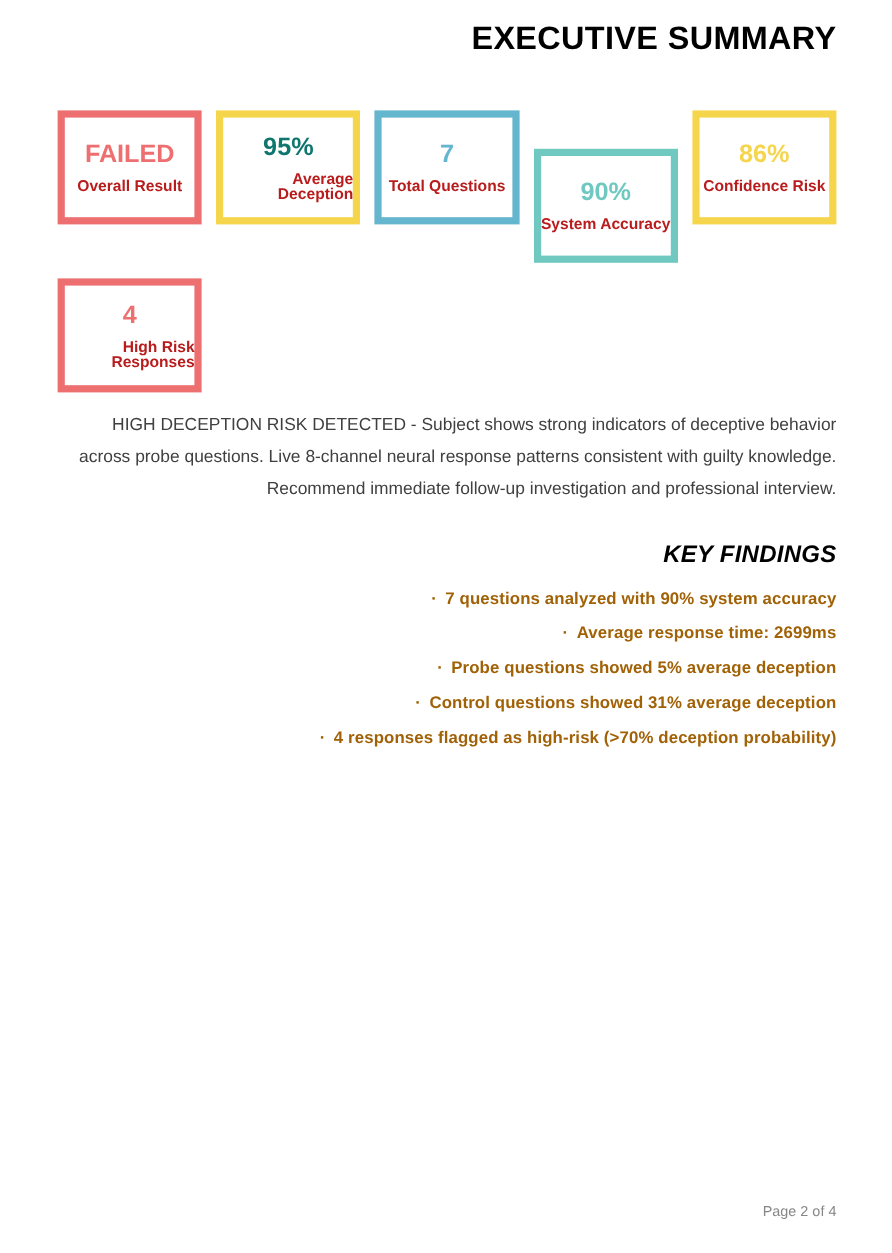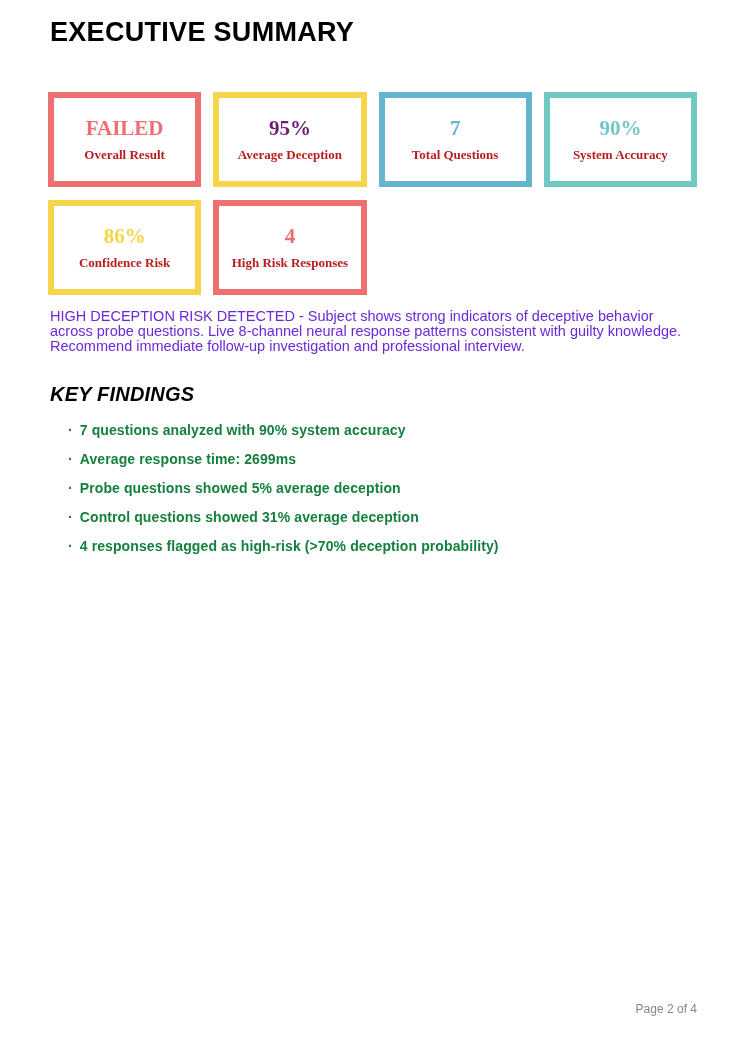--- a/index.html
+++ b/index.html
@@ -1,15 +1,15 @@
 <!DOCTYPE html>
 <html><head>
 <meta charset="utf-8">
 <style>
-  * { margin: 0; padding: 0; box-sizing: border-box; }
+  * { margin: 0; padding: 0; box-sizing: border-box; text-align: right; }
   html, body { background: #ffffff; }
   body {
     width: 743px;
     height: 1044px;
     position: relative;
     font-family: "Liberation Sans", "DejaVu Sans", sans-serif;
     color: #000;
     overflow: hidden;
   }
   .content {
@@ -18,24 +18,23 @@
   .page-title {
     margin: 17px 0 0 2px;
     font-size: 27px;
     font-weight: bold;
     letter-spacing: 0.3px;
     color: #000;
   }
   .cards-grid {
     margin-top: 44px;
     display: grid;
-    grid-template-columns: repeat(4, 1fr);
+    grid-template-columns: repeat(5, 1fr);
     column-gap: 12px;
     row-gap: 13px;
-    font-family: Liberation Serif, serif;
   }
   .metric-card {
     height: 95px;
     border: 6px solid #ccc;
     background: #ffffff;
     display: flex;
     flex-direction: column;
     align-items: center;
     justify-content: center;
     gap: 9px;
@@ -56,34 +55,34 @@
     font-size: 20px;
     font-weight: bold;
     color: #000;
     margin-left: 2px;
     letter-spacing: 0.2px;
   }
   .assessment-heading { margin-top: 52px; }
   .assessment-body {
     margin: 14px 0 0 2px;
     font-size: 14.5px;
-    line-height: 15px;
-    color: #6d28d9;
+    line-height: 27px;
+    color: #404040;
     max-width: 651px;
   }
   .findings-heading { margin-top: 29px; font-style: italic; }
   .findings-list {
     margin: 16px 0 0 2px;
     list-style: none;
     padding-left: 18px;
   }
   .finding-item {
     font-size: 14px;
     font-weight: bold;
-    color: #15803d;
+    color: #a16207;
     line-height: 17px;
     margin-bottom: 12px;
     letter-spacing: 0.1px;
   }
   .finding-bullet {
     display: inline-block;
     margin-right: 7px;
     font-weight: bold;
   }
   .page-footer {
@@ -100,28 +99,28 @@
 <div class="content">
 
   <h1 class="page-title">EXECUTIVE SUMMARY</h1>
 
   <div class="cards-grid">
     <div class="metric-card" style="border-color: rgb(238, 111, 112);">
       <div class="metric-value" style="color: rgb(238, 111, 112);">FAILED</div>
       <div class="metric-label">Overall Result</div>
     </div>
     <div class="metric-card" style="border-color: rgb(245, 213, 75);">
-      <div class="metric-value" style="color: #701a75;">95%</div>
+      <div class="metric-value" style="color: #0f766e;">95%</div>
       <div class="metric-label">Average Deception</div>
     </div>
     <div class="metric-card" style="border-color: rgb(100, 181, 206);">
       <div class="metric-value" style="color: rgb(100, 181, 206);">7</div>
       <div class="metric-label">Total Questions</div>
     </div>
-    <div class="metric-card" style="border-color: rgb(111, 201, 192);">
+    <div class="metric-card" style="border-color: rgb(111, 201, 192); margin-top: 32px;">
       <div class="metric-value" style="color: rgb(111, 201, 192);">90%</div>
       <div class="metric-label">System Accuracy</div>
     </div>
     <div class="metric-card" style="border-color: rgb(245, 213, 75);">
       <div class="metric-value" style="color: rgb(245, 213, 75);">86%</div>
       <div class="metric-label">Confidence Risk</div>
     </div>
     <div class="metric-card" style="border-color: rgb(238, 111, 112);">
       <div class="metric-value" style="color: rgb(238, 111, 112);">4</div>
       <div class="metric-label">High Risk Responses</div>

